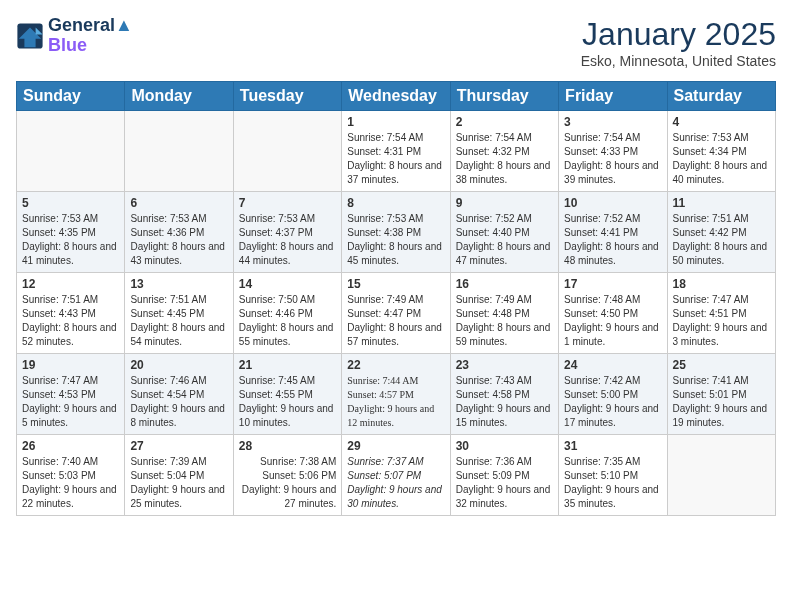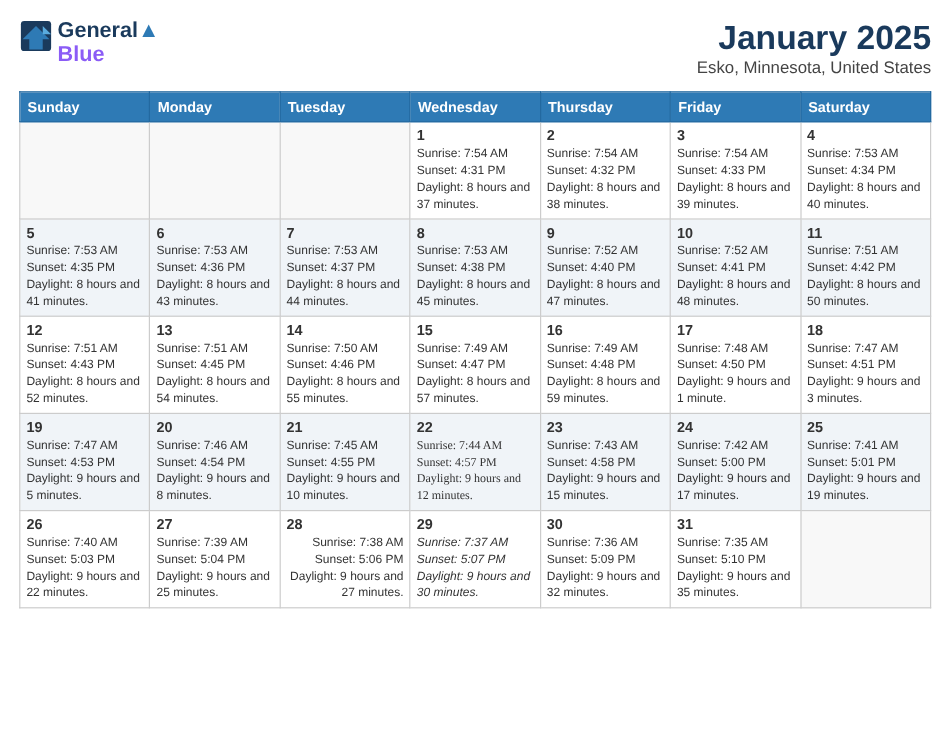--- a/index.html
+++ b/index.html
@@ -11,56 +11,57 @@
       padding: 16px;
     }
     .header {
       display: flex;
       justify-content: space-between;
       align-items: flex-start;
       margin-bottom: 12px;
     }
     .logo {
       display: flex;
+      align-items: center;
     }
     .logo-text {
       font-size: 18px;
       font-weight: bold;
       color: #1a3a5c;
       line-height: 1.1;
     }
     .logo-text span {
       color: #2e7ab5;
     }
     .logo-icon {
       width: 28px;
       height: 28px;
       margin-right: 4px;
     }
     .title-block {
       text-align: right;
     }
     .main-title {
-      font-size: 28px;
+      font-size: 32px;
       color: #1a3a5c;
-      font-weight: bold;
+      font-weight: normal;
     }
     .subtitle {
       font-size: 14px;
       color: #444;
     }
     .calendar {
       width: 100%;
       border-collapse: collapse;
       border: 1px solid #ccc;
     }
     .calendar th {
       background-color: #2e7ab5;
       color: #fff;
-      font-size: 12px;
+      font-size: 16px;
       padding: 5px 6px;
       text-align: left;
       border: 1px solid #2369a0;
       font-weight: bold;
     }
     .calendar td {
       vertical-align: top;
       width: calc(100% / 7);
       min-height: 80px;
       padding: 4px 5px;

